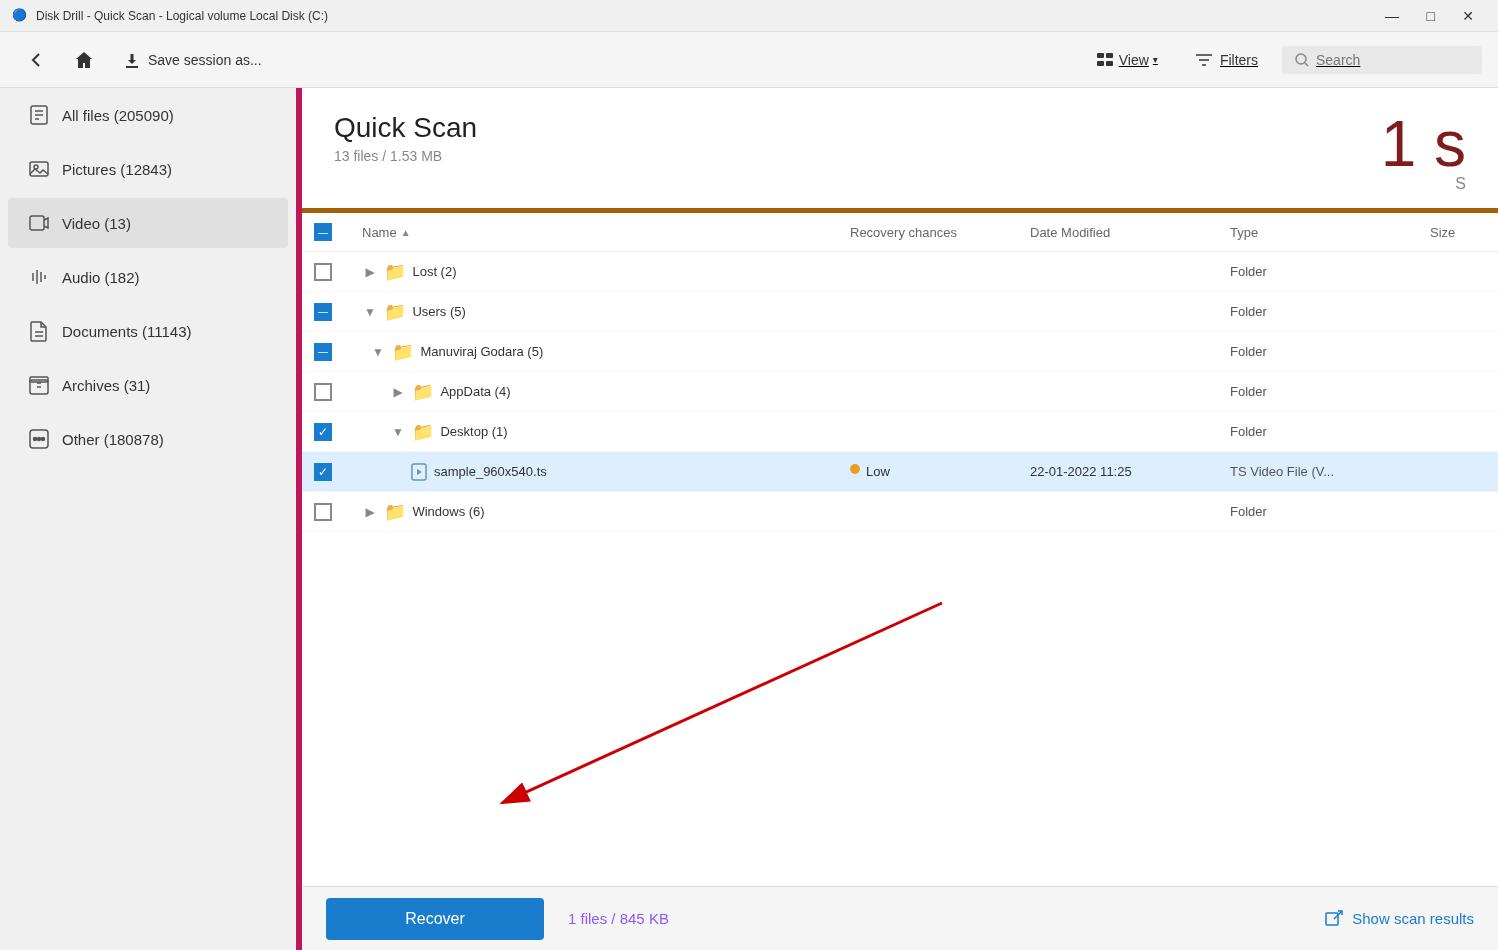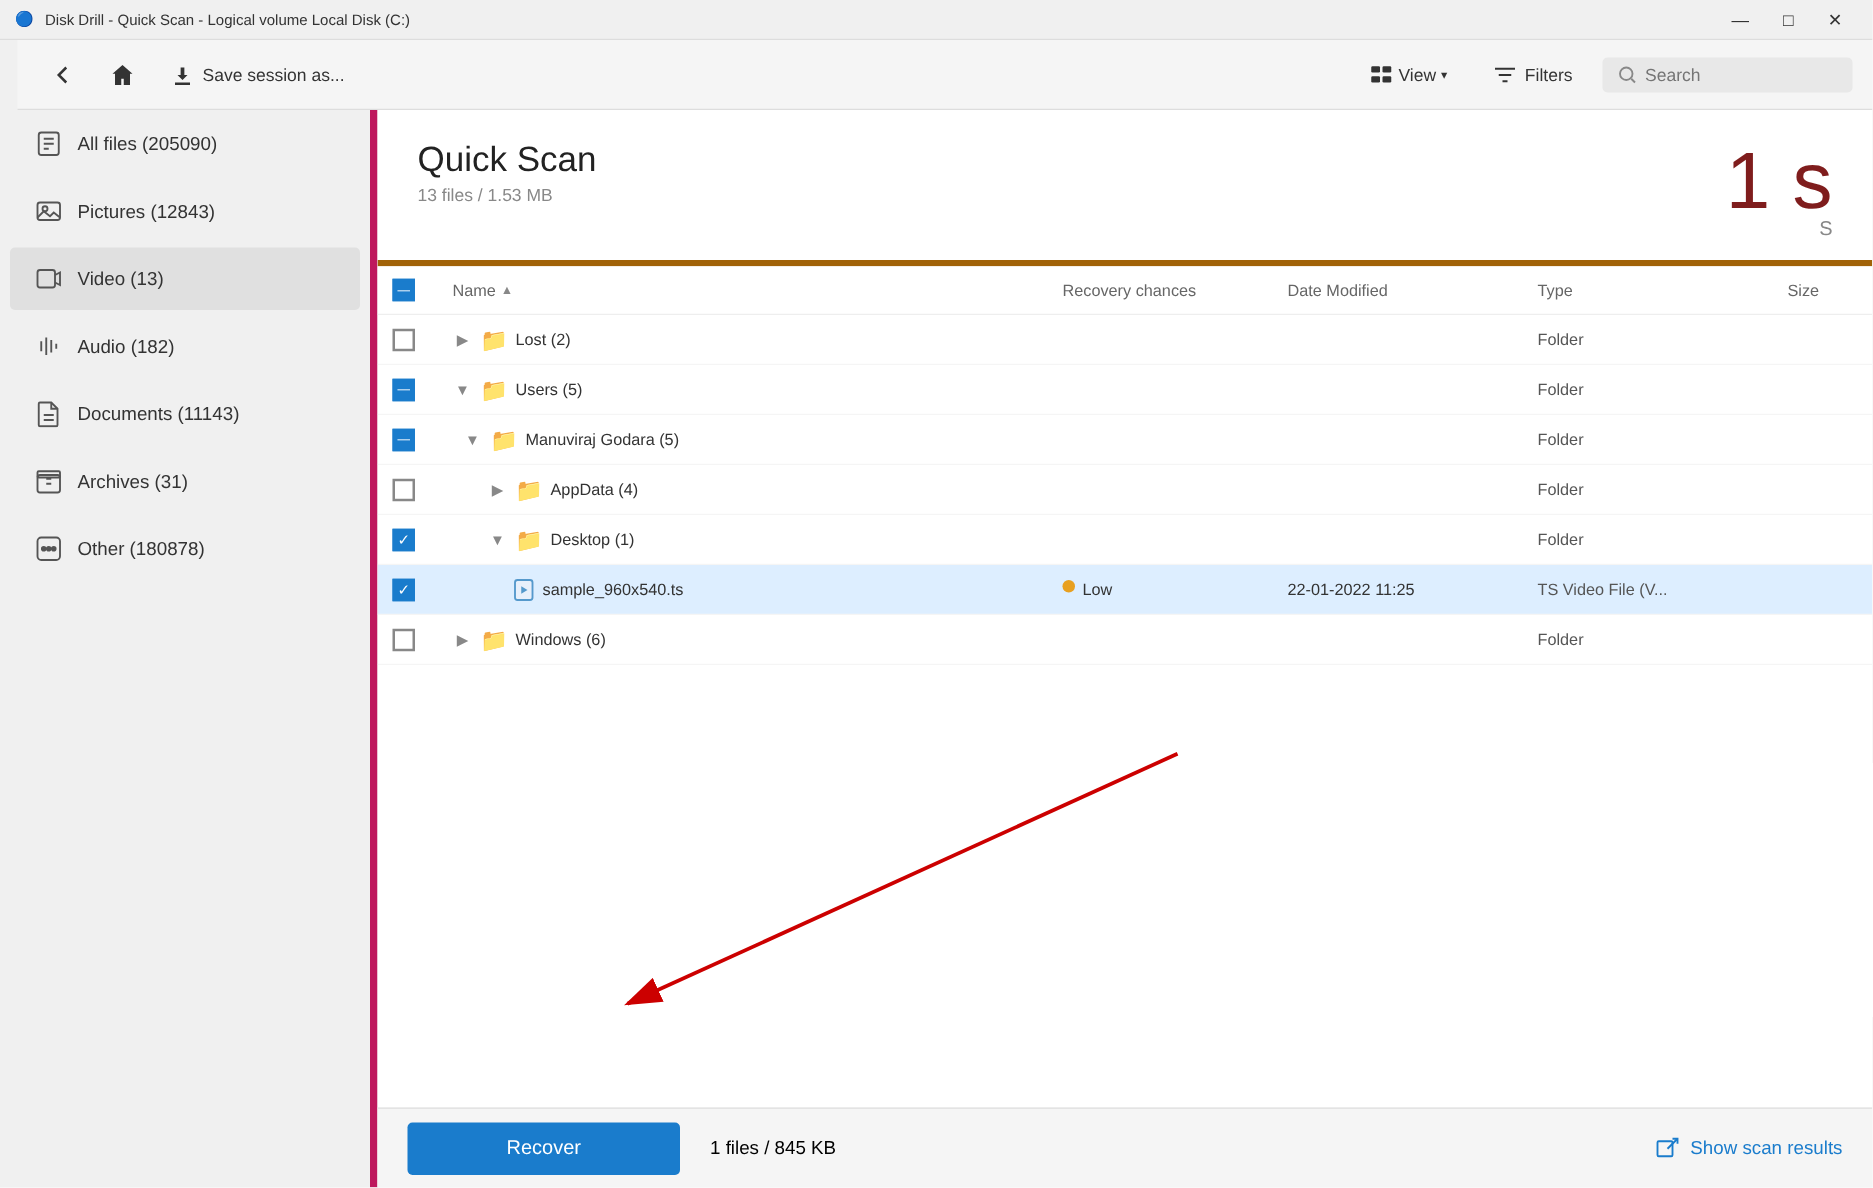--- a/index.html
+++ b/index.html
@@ -24,37 +24,36 @@
     
     .toolbar {
       background: #f5f5f5;
       height: 56px;
       display: flex;
       align-items: center;
       padding: 0 16px;
       border-bottom: 1px solid #ddd;
       gap: 8px;
       flex-shrink: 0;
-      margin-left: 14px;
     }
     .toolbar-btn {
       background: none;
       border: none;
       cursor: pointer;
       display: flex;
       align-items: center;
       gap: 6px;
       padding: 6px 10px;
       border-radius: 4px;
       font-size: 14px;
       color: #333;
     }
     .toolbar-btn svg { width: 20px; height: 20px; }
     .toolbar-spacer { flex: 1; }
-    .toolbar-right { display: flex; align-items: center; gap: 12px; }
+    .toolbar-right { display: flex; align-items: center; gap: 12px; text-decoration: underline; }
 
     .view-btn {
       display: flex; align-items: center; gap: 4px;
       padding: 6px 12px; border: none; background: none;
       cursor: pointer; font-size: 14px; color: #333;
       border-radius: 4px;
     }
 
     .filters-btn {
       display: flex; align-items: center; gap: 6px;
@@ -236,21 +235,21 @@
       border-radius: 4px;
       padding: 12px 58px;
       font-size: 16px;
       cursor: pointer;
       font-weight: 500;
       min-width: 218px;
     }
 
     .files-count {
       font-size: 15px;
-      color: #000000;
+      color: #8b5cf6;
       flex: 1;
     }
 
     .show-scan-btn {
       display: flex;
       align-items: center;
       gap: 8px;
       background: none;
       border: none;
       color: #1a7ccc;

